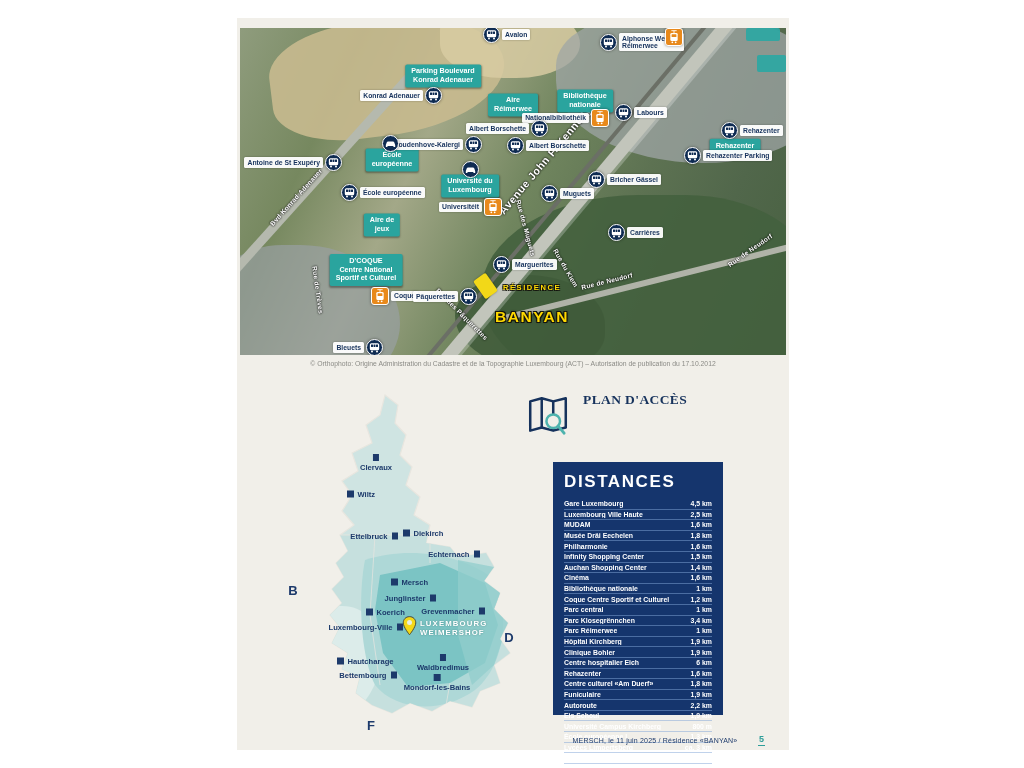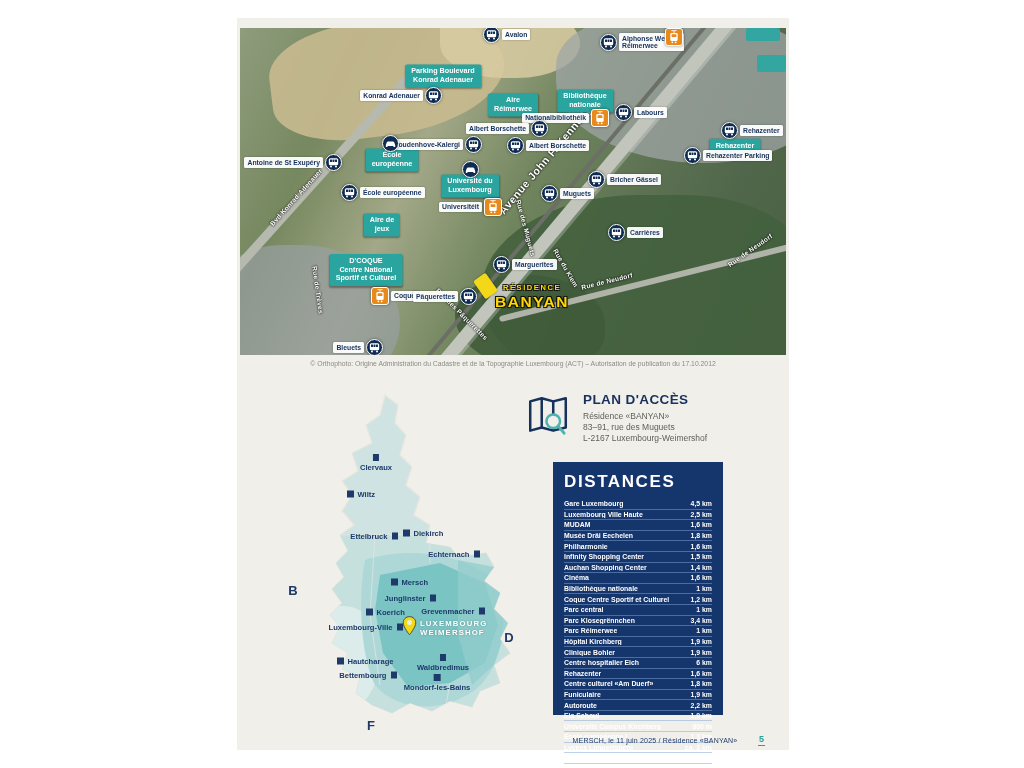--- a/index.html
+++ b/index.html
@@ -33,27 +33,27 @@
       padding:1.5px 3px;border-radius:1.5px;line-height:7.6px;white-space:nowrap;box-shadow:0 0 2px rgba(0,0,0,.35);}
   .tealbox{position:absolute;transform:translate(-50%,-50%);background:#2aa49e;color:#fff;font-size:7.2px;font-weight:700;
       text-align:center;padding:3px 6px;line-height:8.6px;border-radius:2px;white-space:nowrap;
       box-shadow:0 1px 2px rgba(0,0,0,.35);z-index:4;}
   .street{position:absolute;transform:translate(-50%,-50%);color:#fff;font-weight:700;font-size:6.5px;
       letter-spacing:.3px;white-space:nowrap;text-shadow:0 0 2px rgba(0,0,0,.85),0 0 2px rgba(0,0,0,.85);z-index:3;}
   .street-major{font-size:10.5px;letter-spacing:.6px;}
   .residence{position:absolute;left:292px;top:255px;transform:translateX(-50%);text-align:center;z-index:6;}
   .residence .l1{font-size:7.5px;font-weight:700;letter-spacing:1.6px;color:#ffd900;
       text-shadow:-1px -1px 0 #14140e,1px -1px 0 #14140e,-1px 1px 0 #14140e,1px 1px 0 #14140e;}
-  .residence .l2{font-size:15.5px;font-weight:800;letter-spacing:1.5px;color:#ffd900;margin-top:1px;
+  .residence .l2{font-size:15.5px;font-weight:800;letter-spacing:1.5px;color:#ffd900;margin-top:16px;
       text-shadow:-1px -1px 0 #14140e,1px -1px 0 #14140e,-1px 1px 0 #14140e,1px 1px 0 #14140e,0 0 3px rgba(0,0,0,.8);}
   .parcel{position:absolute;left:238px;top:247px;width:15px;height:22px;background:#f2d818;border-radius:2px;
       transform:rotate(-35deg);box-shadow:0 0 2px rgba(0,0,0,.4);z-index:5;}
   .copyright{position:absolute;left:240px;top:360px;width:546px;text-align:center;font-size:6.8px;color:#8b8b86;}
   
-  .access{position:absolute;left:525px;top:392px;display:flex;align-items:flex-start;}
+  .access{position:absolute;left:525px;top:392px;display:flex;align-items:flex-start;font-family:Liberation Serif, serif;}
   .access-icon{width:46px;height:48px;margin-right:12px;}
   .access-title{font-size:13.5px;font-weight:800;color:#16325c;letter-spacing:.4px;margin-bottom:4px;}
   .access-line{font-size:8.5px;color:#60605c;line-height:11px;}
   
   .distances{position:absolute;left:553px;top:462px;width:170px;height:253px;background:#15356d;
       box-sizing:border-box;padding:10px 11px 6px;}
   .distances-title{color:#ffffff;font-size:17px;font-weight:800;letter-spacing:1.6px;margin-bottom:7px;}
   .drow{display:flex;justify-content:space-between;align-items:center;color:#fff;font-size:6.9px;font-weight:700;
       padding:1.3px 0 .9px;border-bottom:1px solid rgba(130,165,215,.5);line-height:7.4px;}
   .drow:last-child{border-bottom:none;}
@@ -396,25 +396,20 @@
 
   <div class="access">
     <svg class="access-icon" viewBox="0 0 44 44">
       <path d="M5 8 L16 5 L27 8 L39 5 V33 L27 36 L16 33 L5 36 Z" fill="none" stroke="#16325c" stroke-width="2.4" stroke-linejoin="round"></path>
       <path d="M16 5 V33 M27 8 V36" stroke="#16325c" stroke-width="2.4" fill="none"></path>
       <circle cx="27" cy="27" r="6.5" fill="#f1efe9" stroke="#4eb3ae" stroke-width="2.4"></circle>
       <path d="M31.5 31.5 L37.5 38.5" stroke="#4eb3ae" stroke-width="2.6" stroke-linecap="round"></path>
     </svg>
     <div>
       <div class="access-title">PLAN D'ACCÈS</div>
-      <div id="access-lines">
-          <div class="access-line">Résidence «BANYAN»</div>
-          <div class="access-line">83–91, rue des Muguets</div>
-          <div class="access-line">L-2167 Luxembourg-Weimershof</div>
-        </div>
     </div>
   </div>
 
   <div class="distances">
     <div class="distances-title">DISTANCES</div>
     <div id="distance-rows">
         <div class="drow">
           <span class="dname">Gare Luxembourg</span>
           <span style="display: flex; align-items: center;">
             <span class="dval">4,5 km</span>

